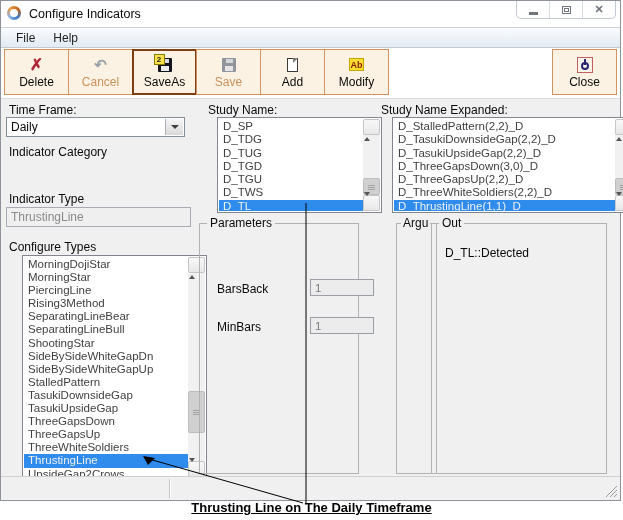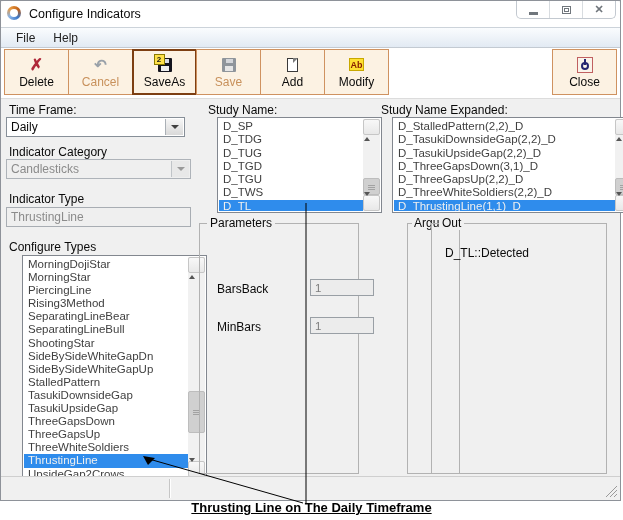--- a/index.html
+++ b/index.html
@@ -185,26 +185,20 @@
 
     <div class="lbl" style="left:8px;top:102px">Time Frame:</div>
     <div class="combo" style="left:5px;top:116px;width:179px">
       <span>Daily</span>
       <span class="drop">
           <span class="arr-dn"></span>
         </span>
     </div>
 
     <div class="lbl" style="left:8px;top:144px">Indicator Category</div>
-    <div class="combo disabled" style="left:5px;top:158px;width:185px">
-      <span>Candlesticks</span>
-      <span class="drop">
-          <span class="arr-dn"></span>
-        </span>
-    </div>
 
     <div class="lbl" style="left:8px;top:191px">Indicator Type</div>
     <div class="tbox" style="left:5px;top:206px;width:185px">ThrustingLine</div>
 
     <div class="lbl" style="left:8px;top:239px">Configure Types</div>
     <div class="listbox" style="left:5px;top:254px;width:185px;height:224px">
       <div class="items">
           <div class="li">MorningDojiStar</div>
           <div class="li">MorningStar</div>
           <div class="li">PiercingLine</div>
@@ -247,41 +241,41 @@
         <div class="sbtn down"><span class="tri-dn"></span></div>
       </div>
     </div>
 
     <div class="lbl" style="left:380px;top:102px">Study Name Expanded:</div>
     <div class="listbox study" style="left:375px;top:116px;width:242px;height:96px">
       <div class="items">
           <div class="li">D_StalledPattern(2,2)_D</div>
           <div class="li">D_TasukiDownsideGap(2,2)_D</div>
           <div class="li">D_TasukiUpsideGap(2,2)_D</div>
-          <div class="li">D_ThreeGapsDown(3,1)_D</div>
+          <div class="li">D_ThreeGapsDown(3,0)_D</div>
           <div class="li">D_ThreeGapsUp(2,2)_D</div>
           <div class="li">D_ThreeWhiteSoldiers(2,2)_D</div>
           <div class="li sel">D_ThrustingLine(1,1)_D</div>
         </div>
       <div class="vscroll">
         <div class="sbtn up"><span class="tri-up"></span></div>
         <div class="sthumb" style="top:59px;height:17px"></div>
         <div class="sbtn down"><span class="tri-dn"></span></div>
       </div>
     </div>
 
     <div class="group" style="left:198px;top:222px;width:160px;height:251px">
       <span class="legend">Parameters</span>
       <span class="pf-label" style="top:58px">BarsBack</span>
       <span class="pinput" style="top:55px">1</span>
       <span class="pf-label" style="top:96px">MinBars</span>
       <span class="pinput" style="top:93px">1</span>
     </div>
 
-    <div class="group" style="left:406px;top:222px;width:53px;height:251px">
+    <div class="group" style="left:395px;top:222px;width:41px;height:251px">
       <span class="legend" style="padding:0 2px;left:4px">Argu</span>
     </div>
 
     <div class="group" style="left:430px;top:222px;width:176px;height:251px">
       <span class="legend">Out</span>
       <span class="out-text">D_TL::Detected</span>
     </div>
 
     <div class="statusbar">
       <span class="sdiv"></span>

